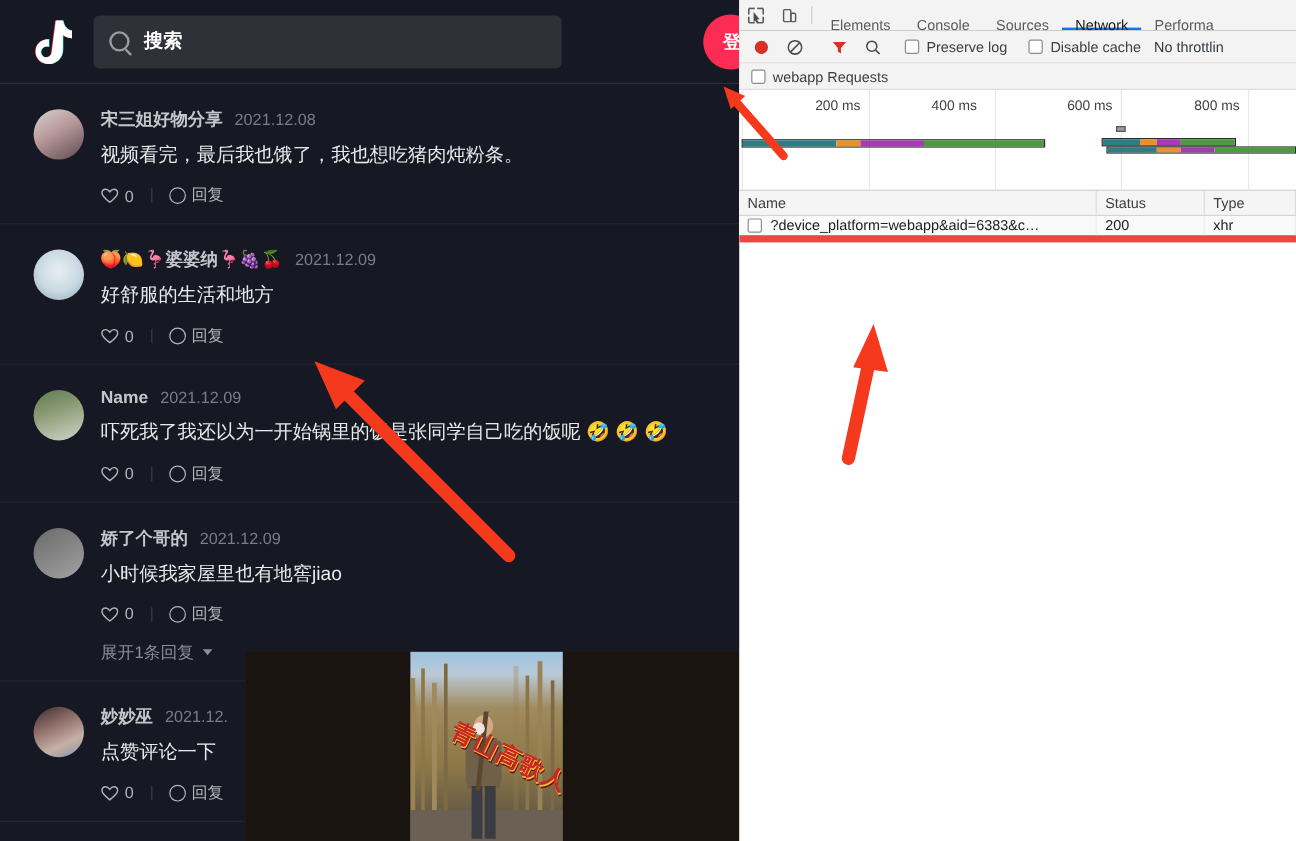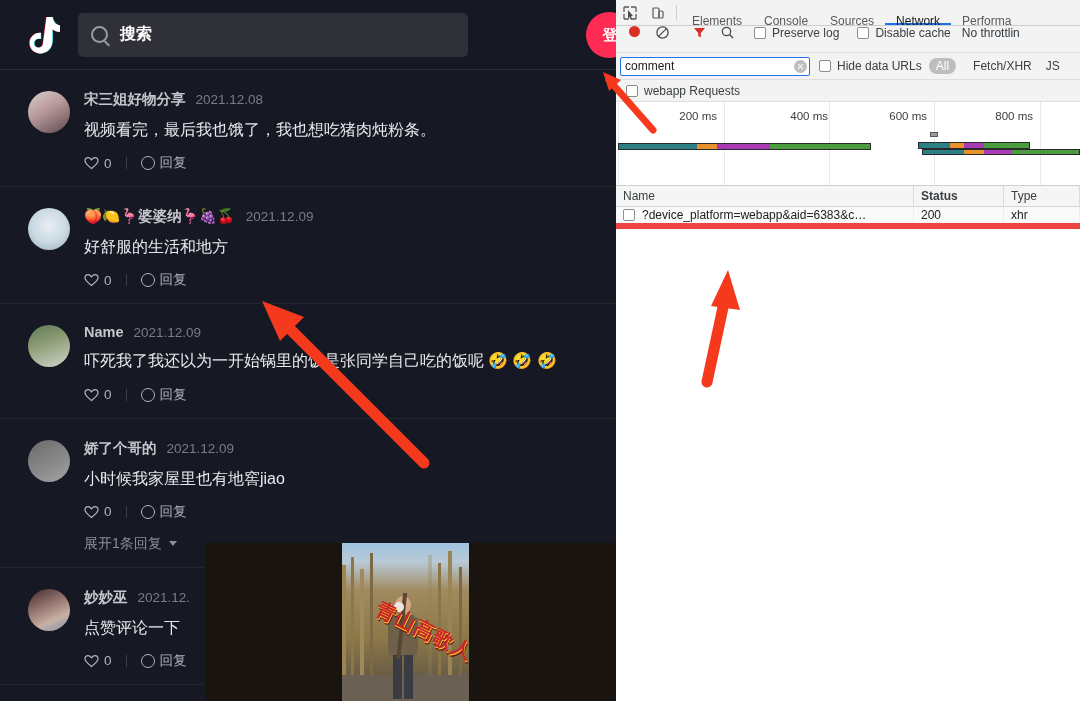--- a/index.html
+++ b/index.html
@@ -178,21 +178,21 @@
   .dt-tab {
     display: flex; align-items: center; padding: 0 11px;
     color: #5a5a5a; font-size: 12px; white-space: nowrap;
     border-bottom: 2px solid transparent;
     cursor: pointer;
     margin-top: 19px;
   }
   .dt-tab.active { color: #1a1a1a; border-bottom-color: #1a73e8; }
 
   #dt-netbar {
-    height: 27px; display: flex; align-items: flex-start;
+    height: 27px; display: flex; align-items: center;
     border-bottom: 1px solid #dedede;
     background: #f3f3f3;
     padding-left: 4px;
   }
   #rec-dot { width: 11px; height: 11px; border-radius: 50%; background: #d93025; }
   .cb {
     width: 12px; height: 12px; border: 1px solid #8d8d8d;
     background: #fff; border-radius: 2px; flex: none; margin-right: 6px;
   }
   .dt-chk { display: flex; align-items: center; font-size: 12px; color: #3c4043; white-space: nowrap; }
@@ -492,50 +492,36 @@
         <span>Preserve log</span>
       </div>
       <div class="dt-vsep" style="margin-left:9px;margin-right:8px;"></div>
       <div class="dt-chk">
         <span class="cb"></span>
         <span>Disable cache</span>
       </div>
       <div style="margin-left:11px;white-space:nowrap;">No throttlin</div>
     </div>
 
-    <div id="dt-filterbar">
-      <div id="filter-input-wrap">
-        <input id="filter-input" type="text" value="comment" style="">
-        <span id="filter-clear"></span>
-      </div>
-      <div class="dt-chk">
-        <span class="cb"></span>
-        <span>Hide data URLs</span>
-      </div>
-      <div class="ftype sel" style="margin-left:7px;">All</div>
-      <div class="dt-vsep" style="margin-left:5px;margin-right:4px;"></div>
-      <div class="ftype">Fetch/XHR</div>
-      <div class="ftype">JS</div>
-    </div>
 
     <div id="dt-blockedbar">
       <div class="dt-chk">
         <span class="cb"></span>
         <span>webapp Requests</span>
       </div>
     </div>
 
     <div id="dt-overview">
       <div class="ov-grid" style="left:2px;"></div>
       <div class="ov-grid" style="left:108px;"></div>
       <div class="ov-grid" style="left:213px;"></div>
       <div class="ov-grid" style="left:318px;"></div>
       <div class="ov-grid" style="left:424px;"></div>
       <div class="ov-label" style="left:106px;">200 ms</div>
-      <div class="ov-label" style="left:217px;">400 ms</div>
+      <div class="ov-label" style="left:203px;">400 ms</div>
       <div class="ov-label" style="left:316px;">600 ms</div>
       <div class="ov-label" style="left:422px;">800 ms</div>
 
       <div class="ov-bar" style="left:2px;top:41px;width:253px;">
         <span class="seg" style="width:31%;background:#2d7f86;"></span>
         <span class="seg" style="width:8%;background:#e8912d;"></span>
         <span class="seg" style="width:21%;background:#a93ab5;"></span>
         <span class="seg" style="width:40%;background:#4a9c3e;"></span>
       </div>
       <div class="ov-bar" style="left:302px;top:40px;width:112px;">
@@ -549,21 +535,21 @@
         <span class="seg" style="width:13%;background:#e8912d;"></span>
         <span class="seg" style="width:18%;background:#a93ab5;"></span>
         <span class="seg" style="width:43%;background:#4a9c3e;"></span>
       </div>
       <div style="position:absolute;left:314px;top:30px;width:8px;height:5px;background:#9a9a9a;border:1px solid #555;"></div>
     </div>
 
     <div id="dt-table">
       <div id="dt-thead">
         <div class="th" style="width:298px;">Name</div>
-        <div class="th" style="width:90px;font-weight:bold;">Status</div>
+        <div class="th" style="width:90px;">Status</div>
         <div class="th" style="flex:1;">Type</div>
       </div>
       <div class="dt-row">
         <div class="td" style="width:298px;padding-left:0;">
           <span class="rowcb"></span>
           <span>?device_platform=webapp&amp;aid=6383&amp;c…</span>
         </div>
         <div class="td" style="width:90px;text-align:right;">200</div>
         <div class="td" style="flex:1;">xhr</div>
       </div>

